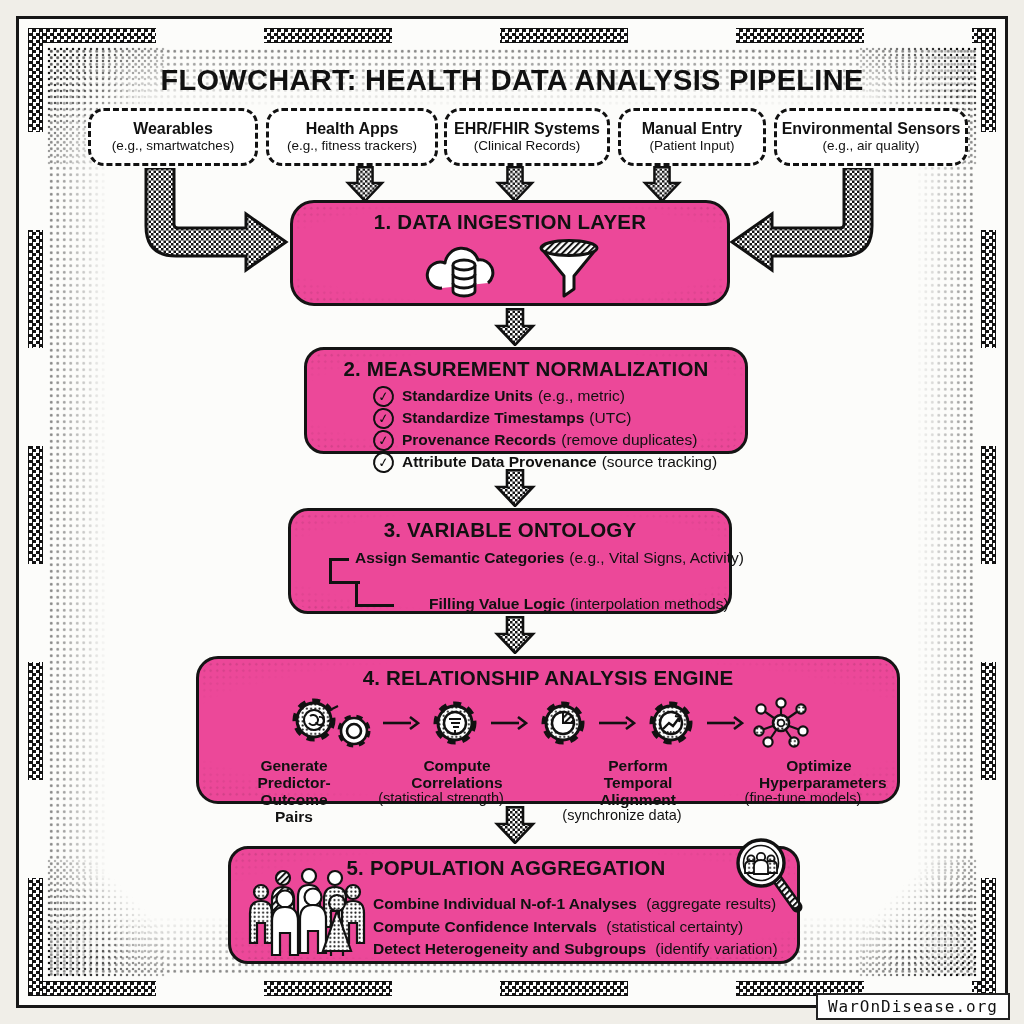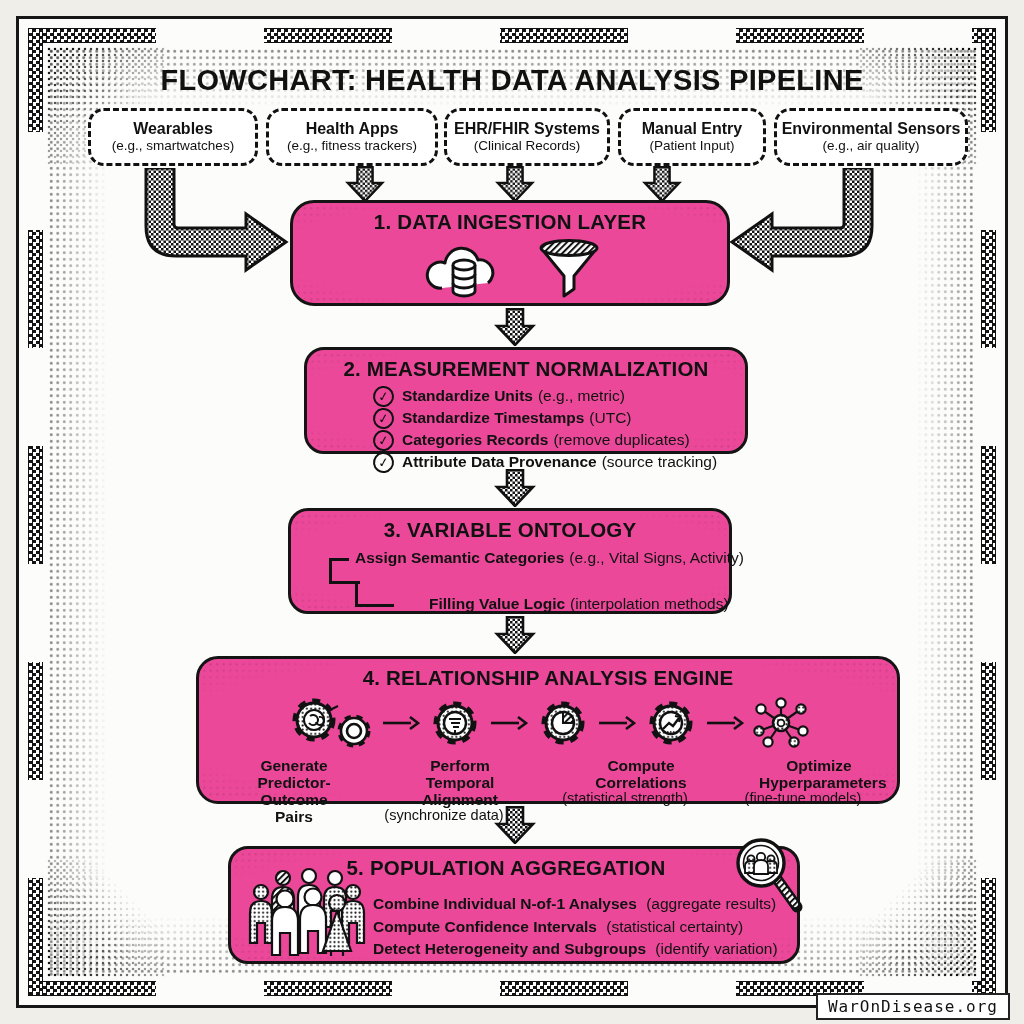--- a/index.html
+++ b/index.html
@@ -191,21 +191,21 @@
         <span class="b">Standardize Units</span>
         <span class="n">(e.g., metric)</span>
       </div>
       <div class="chk-row">
         <span class="chk-ic">✓</span>
         <span class="b">Standardize Timestamps</span>
         <span class="n">(UTC)</span>
       </div>
       <div class="chk-row">
         <span class="chk-ic">✓</span>
-        <span class="b">Categories Records</span>
+        <span class="b">Provenance Records</span>
         <span class="n">(remove duplicates)</span>
       </div>
       <div class="chk-row">
         <span class="chk-ic">✓</span>
         <span class="b">Attribute Data Provenance</span>
         <span class="n">(source tracking)</span>
       </div>
     </div>
   </div>
 
@@ -334,27 +334,27 @@
           <circle cx="13" cy="19" r="4.6" fill="url(#dts)" stroke="#111" stroke-width="2.2"></circle>
         </g>
           </svg>
       </span>
     </div>
     <div class="eng-labels">
       <div style="width:122px">
         <div class="lb">Generate Predictor-Outcome Pairs</div>
         <div class="nt"></div>
       </div>
+      <div style="width:152px">
+        <div class="lb">Compute Correlations</div>
+        <div class="nt">(statistical strength)</div>
+      </div>
       <div style="width:158px">
         <div class="lb">Perform Temporal Alignment</div>
         <div class="nt">(synchronize data)</div>
-      </div>
-      <div style="width:152px">
-        <div class="lb">Compute Correlations</div>
-        <div class="nt">(statistical strength)</div>
       </div>
       <div style="width:152px">
         <div class="lb">Optimize Hyperparameters</div>
         <div class="nt">(fine-tune models)</div>
       </div>
     </div>
   </div>
 
   <div class="arrow" style="left:494px;top:806px">
     <svg width="42" height="38" viewBox="0 0 40 38">

